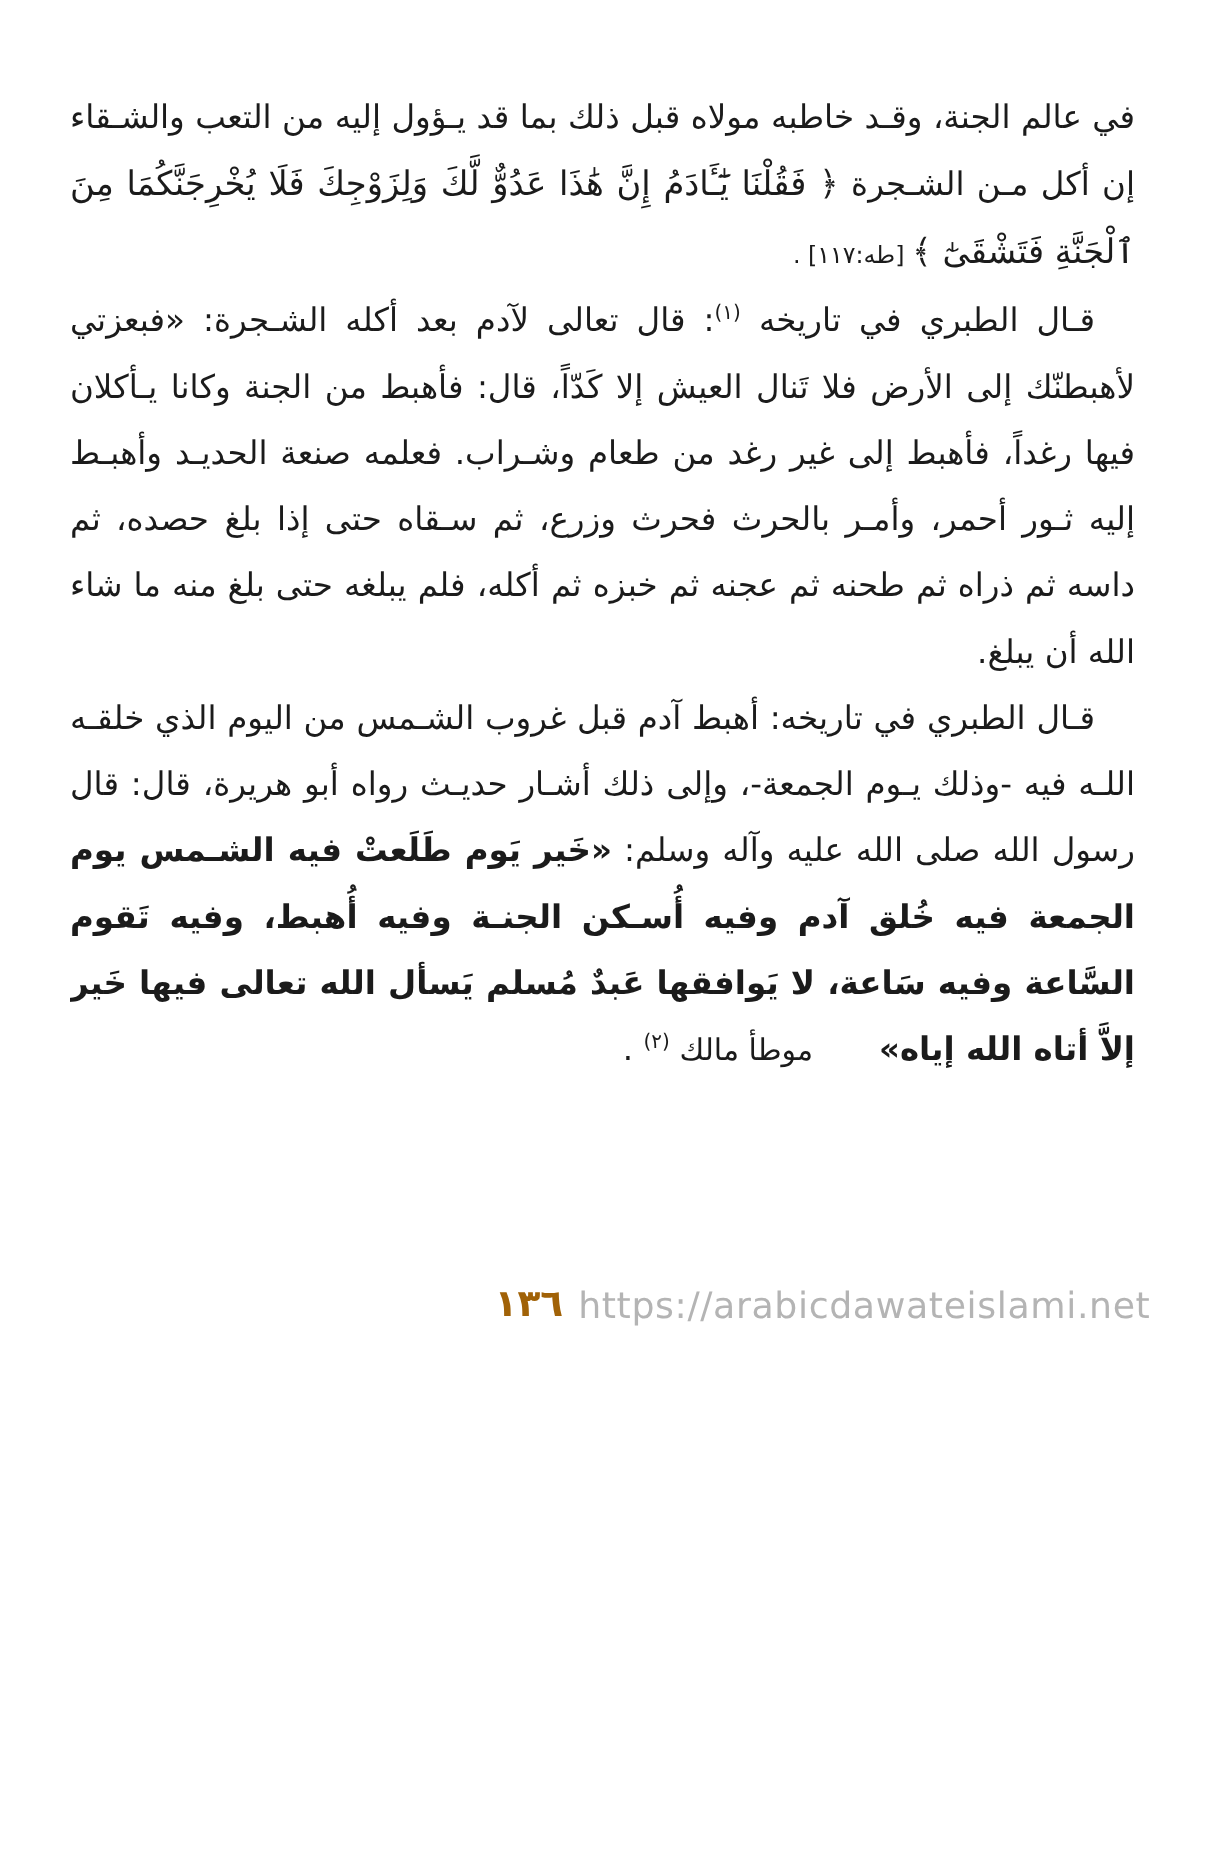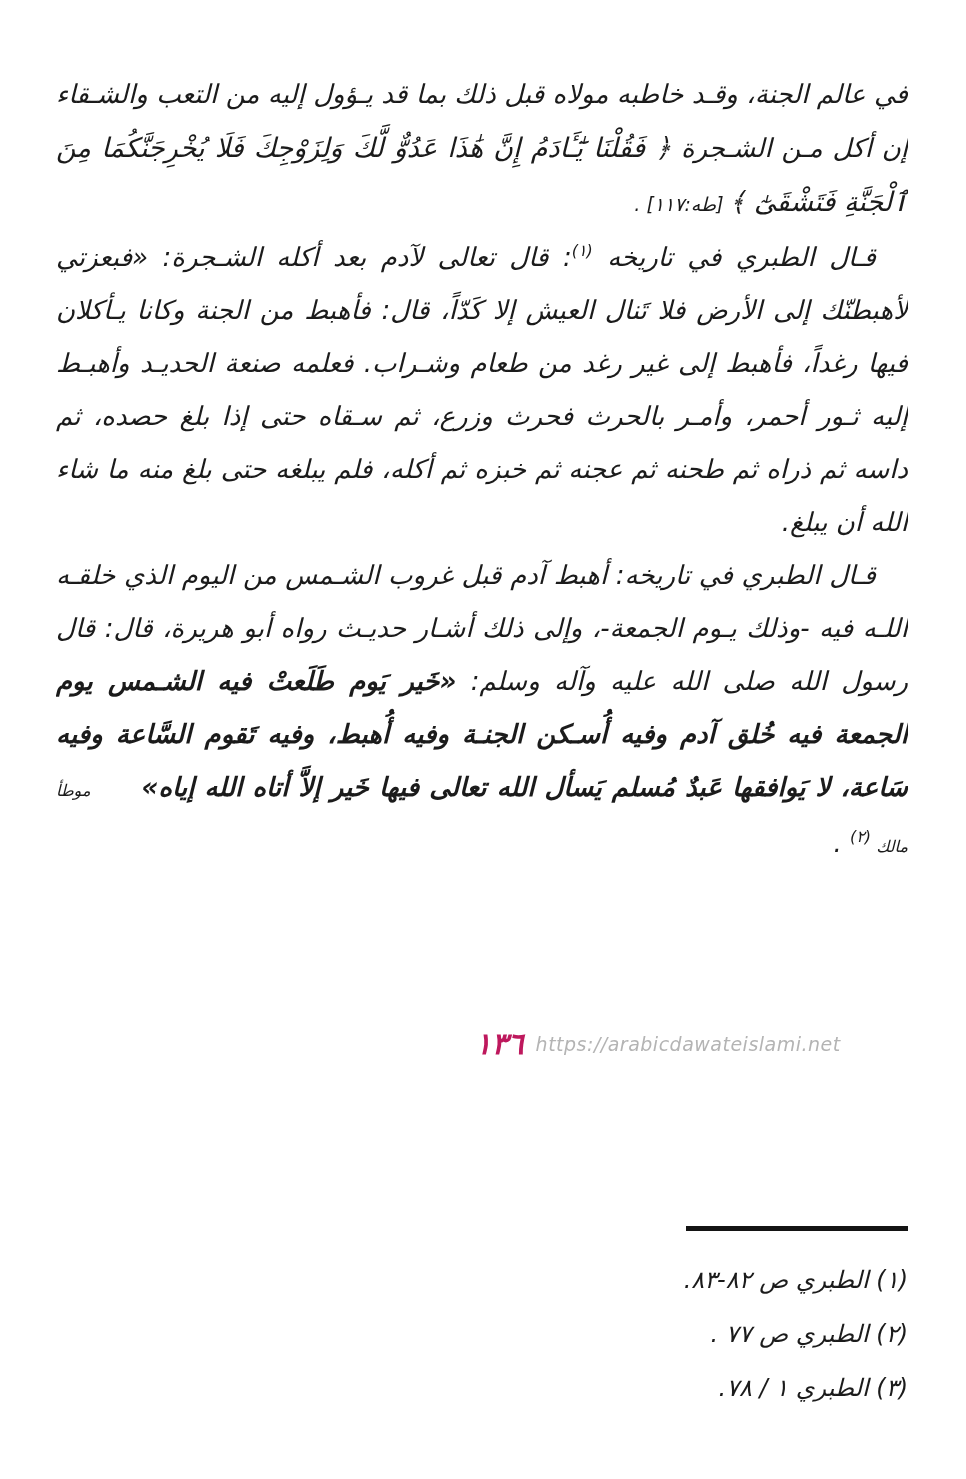--- a/index.html
+++ b/index.html
@@ -10,35 +10,34 @@
     color:#1b1b1b;
     position:relative;
     overflow:hidden;
   }
   .page {
     box-sizing:border-box;
     width:966px; height:1077px;
     padding:68px 58px 2px 56px;
     direction:rtl;
     position:relative;
-    font-style:italic;
   }
   .body-text {
     font-size:26px;
     line-height:53px;
     text-align:justify;
     max-height:1120px;
     overflow:hidden;
   }
   .para { margin:0; }
   .para.indent { text-indent:32px; }
   .quran { font-size:27px; }
   .verse-ref { font-size:19px; }
   .hadith { font-weight:bold;margin-left:45px; }
-  .hadith-source { font-size:16px; }
+  .hadith-source { font-size:24px; }
   .fn-ref {
     font-size:16px;
     vertical-align:super;
     line-height:0;
   }
   .footnote-area {
     position:absolute;
     top:1226px;
     right:58px;
     left:56px;
@@ -60,50 +59,42 @@
     display:flex;
     direction:ltr;
     justify-content:center;
     align-items:center;
     gap:12px;
     transform:translateX(175px);
   }
   .page-number {
     font-size:30px;
     font-weight:bold;
-    color:#be185d;
+    color:#a16207;
   }
   .site-url {
-    font-size:19px;
+    font-size:29px;
     color:#b4b4b4;
     text-decoration:none;
     letter-spacing:0.5px;
   }
 </style>
 </head>
 <body>
 
 <div class="page">
 
   <main class="body-text">
     <p class="para"><span>في عالم الجنة، وقـد خاطبه مولاه قبل ذلك بما قد يـؤول إليه من التعب والشـقاء إن أكل مـن الشـجرة </span><span class="quran">﴿ فَقُلْنَا يَٰٓـَٔادَمُ إِنَّ هَٰذَا عَدُوٌّ لَّكَ وَلِزَوْجِكَ فَلَا يُخْرِجَنَّكُمَا مِنَ ٱلْجَنَّةِ فَتَشْقَىٰٓ ﴾</span><span class="verse-ref"> [طه:١١٧] .</span></p>
 
     <p class="para indent"><span>قـال الطبري في تاريخه </span><sup class="fn-ref">(١)</sup><span>: قال تعالى لآدم بعد أكله الشـجرة: «فبعزتي لأهبطنّك إلى الأرض فلا تَنال العيش إلا كَدّاً، قال: فأهبط من الجنة وكانا يـأكلان فيها رغداً، فأهبط إلى غير رغد من طعام وشـراب. فعلمه صنعة الحديـد وأهبـط إليه ثـور أحمر، وأمـر بالحرث فحرث وزرع، ثم سـقاه حتى إذا بلغ حصده، ثم داسه ثم ذراه ثم طحنه ثم عجنه ثم خبزه ثم أكله، فلم يبلغه حتى بلغ منه ما شاء الله أن يبلغ.</span></p>
 
     <p class="para indent"><span>قـال الطبري في تاريخه: أهبط آدم قبل غروب الشـمس من اليوم الذي خلقـه اللـه فيه -وذلك يـوم الجمعة-، وإلى ذلك أشـار حديـث رواه أبو هريرة، قال: قال رسول الله صلى الله عليه وآله وسلم: </span><span class="hadith">«خَير يَوم طَلَعتْ فيه الشـمس يوم الجمعة فيه خُلق آدم وفيه أُسـكن الجنـة وفيه أُهبط، وفيه تَقوم السَّاعة وفيه سَاعة، لا يَوافقها عَبدٌ مُسلم يَسأل الله تعالى فيها خَير إلاَّ أتاه الله إياه»</span><span class="hadith-source"> موطأ مالك </span><sup class="fn-ref">(٢)</sup><span> .</span></p>
 
   </main>
 
-  <div class="footnote-area">
-    <div class="footnote-sep"></div>
-    <div class="footnotes">
-      <div class="footnote">(١) الطبري ص ٨٢-٨٣.</div>
-      <div class="footnote">(٢) الطبري ص ٧٧ .</div>
-      <div class="footnote">(٣) الطبري ١ / ٧٨.</div>
-    </div>
-  </div>
 
   <footer class="page-footer">
     <span class="page-number">١٣٦</span>
     <a class="site-url">https://arabicdawateislami.net</a>
   </footer>
 
 </div>
 
 </body></html>

